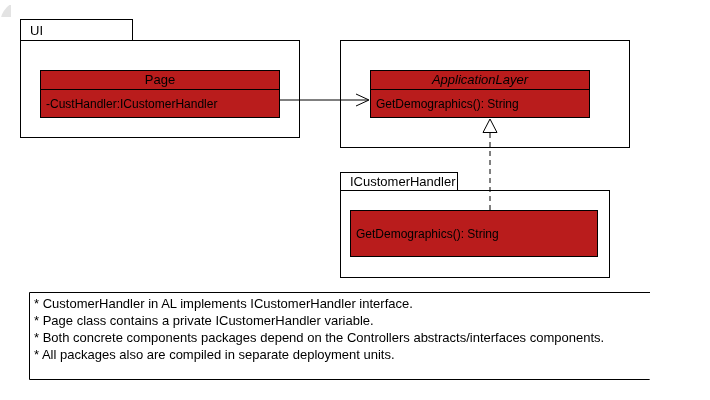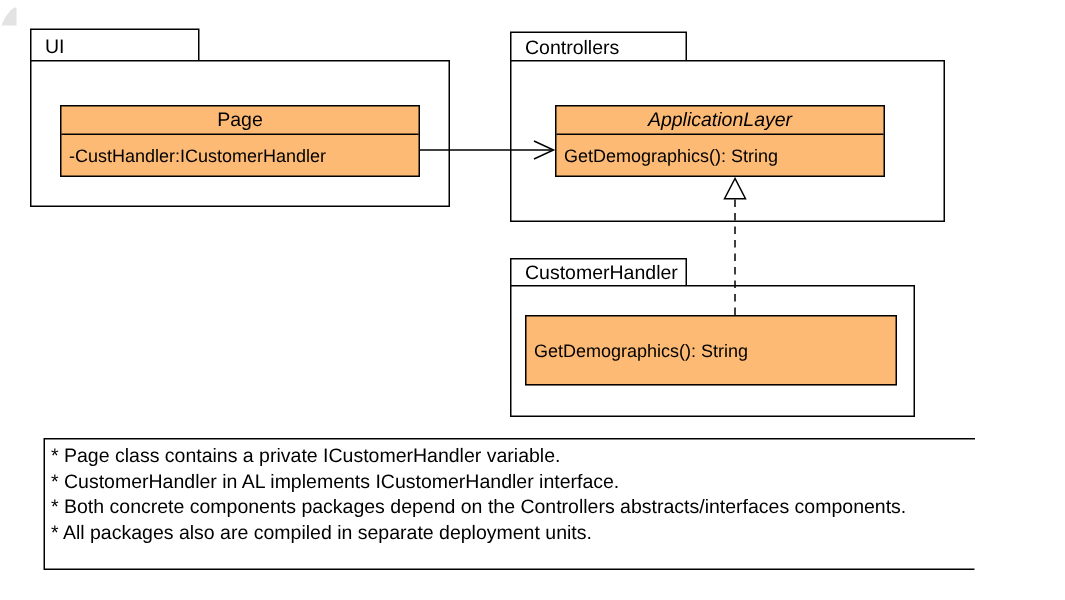--- a/index.html
+++ b/index.html
@@ -31,21 +31,21 @@
     white-space: nowrap;
   }
   .pkg-body {
     border: 1px solid #000;
     background: #fff;
   }
 
   
   .cls {
     border: 1px solid #000;
-    background: #fdba74;
+    background: #b91c1c;
     display: flex;
     flex-direction: column;
   }
   .cls-title {
     height: 18px;
     line-height: 18px;
     border-bottom: 1px solid #000;
     text-align: center;
     font-size: 13px;
     white-space: nowrap;
@@ -93,27 +93,24 @@
 
 <div class="canvas">
 
   <div class="abs smudge"></div>
 
   <div class="abs pkg-tab" style="left:20px; top:19px; width:113px; height:22px;">
     <span>UI</span>
   </div>
   <div class="abs pkg-body" style="left:20px; top:40px; width:280px; height:98px;"></div>
 
-  <div class="abs pkg-tab" style="left:340px; top:21px; width:118px; height:20px;">
-    <span>Controllers</span>
-  </div>
   <div class="abs pkg-body" style="left:340px; top:40px; width:290px; height:108px;"></div>
 
   <div class="abs pkg-tab" style="left:340px; top:172px; width:118px; height:19px;">
-    <span>CustomerHandler</span>
+    <span>ICustomerHandler</span>
   </div>
   <div class="abs pkg-body" style="left:340px; top:190px; width:270px; height:88px;"></div>
 
   <div class="abs cls" style="left:40px; top:70px; width:240px; height:48px;">
     <div class="cls-title">Page</div>
     <div class="cls-member">-CustHandler:ICustomerHandler</div>
   </div>
 
   <div class="abs cls" style="left:370px; top:70px; width:220px; height:48px;">
     <div class="cls-title italic">ApplicationLayer</div>
@@ -130,19 +127,19 @@
     <polyline points="356,94 369,100 356,106" fill="none" stroke="#000" stroke-width="1"></polyline>
 
     <line x1="490" y1="133" x2="490" y2="210" stroke="#000" stroke-width="1" stroke-dasharray="5 4"></line>
     <polygon points="490,119 483,132.5 497,132.5" fill="#ffffff" stroke="#000" stroke-width="1"></polygon>
 
     <path d="M29.5,292.5 L674.5,292.5 L690.5,308.5 L690.5,379.5 L29.5,379.5 Z" fill="#ffffff" stroke="#000" stroke-width="1"></path>
     <path d="M674.5,292.5 L674.5,308.5 L690.5,308.5" fill="none" stroke="#000" stroke-width="1"></path>
   </svg>
 
   <div class="abs note-text">
+    <div>* CustomerHandler in AL implements ICustomerHandler interface.</div>
     <div>* Page class contains a private ICustomerHandler variable.</div>
-    <div>* CustomerHandler in AL implements ICustomerHandler interface.</div>
     <div>* Both concrete components packages depend on the Controllers abstracts/interfaces components.</div>
     <div>* All packages also are compiled in separate deployment units.</div>
   </div>
 
 </div>
 
 </body></html>

